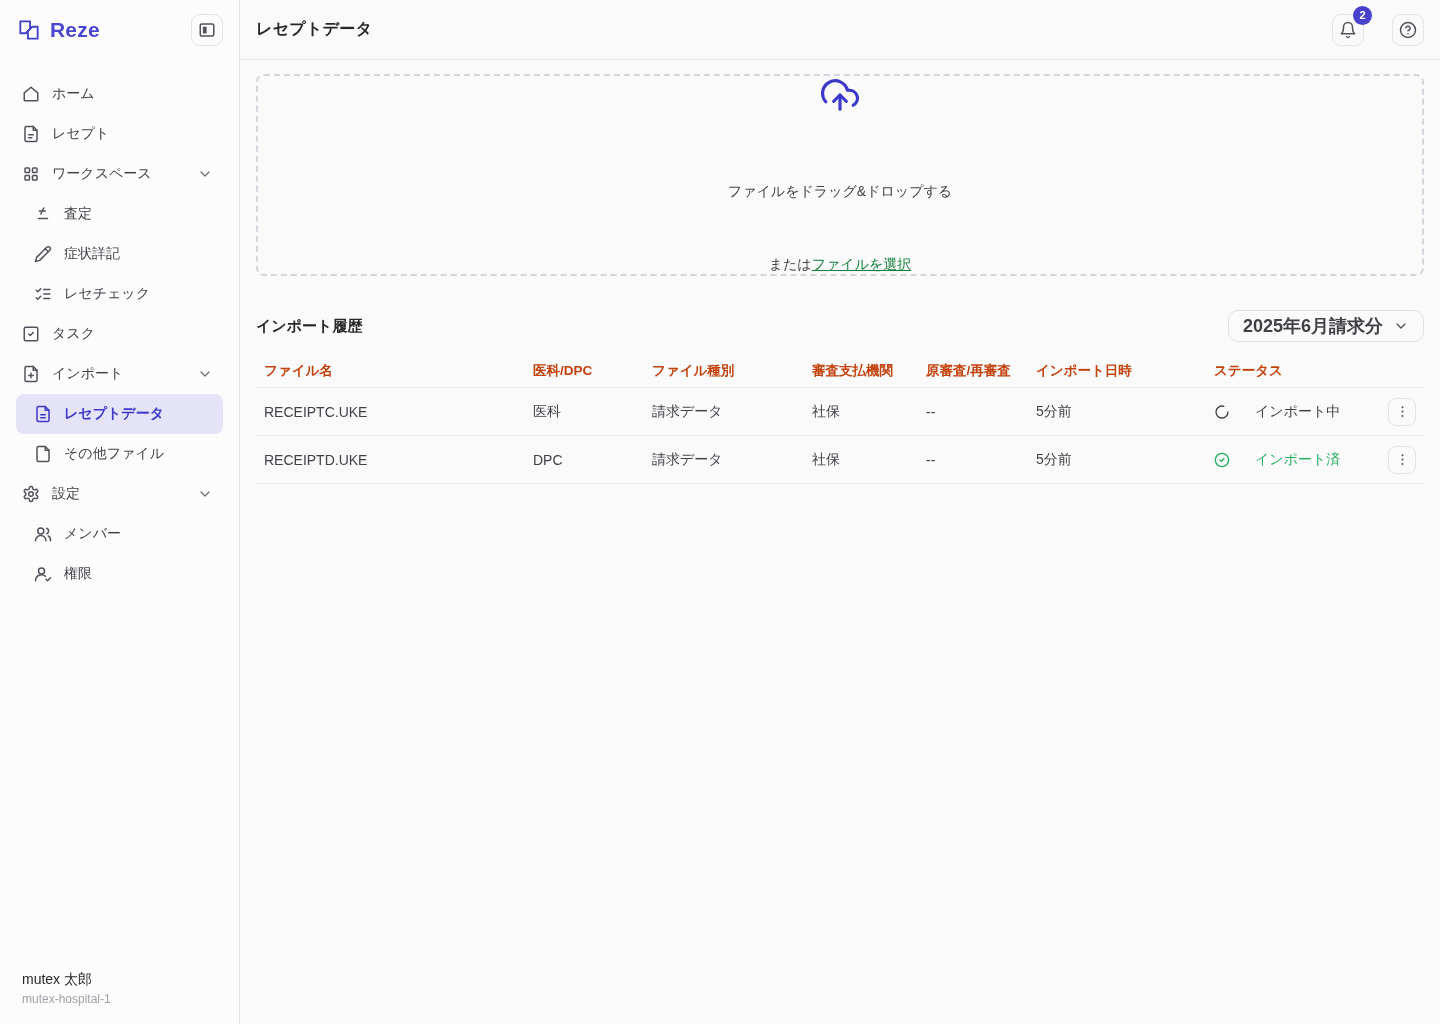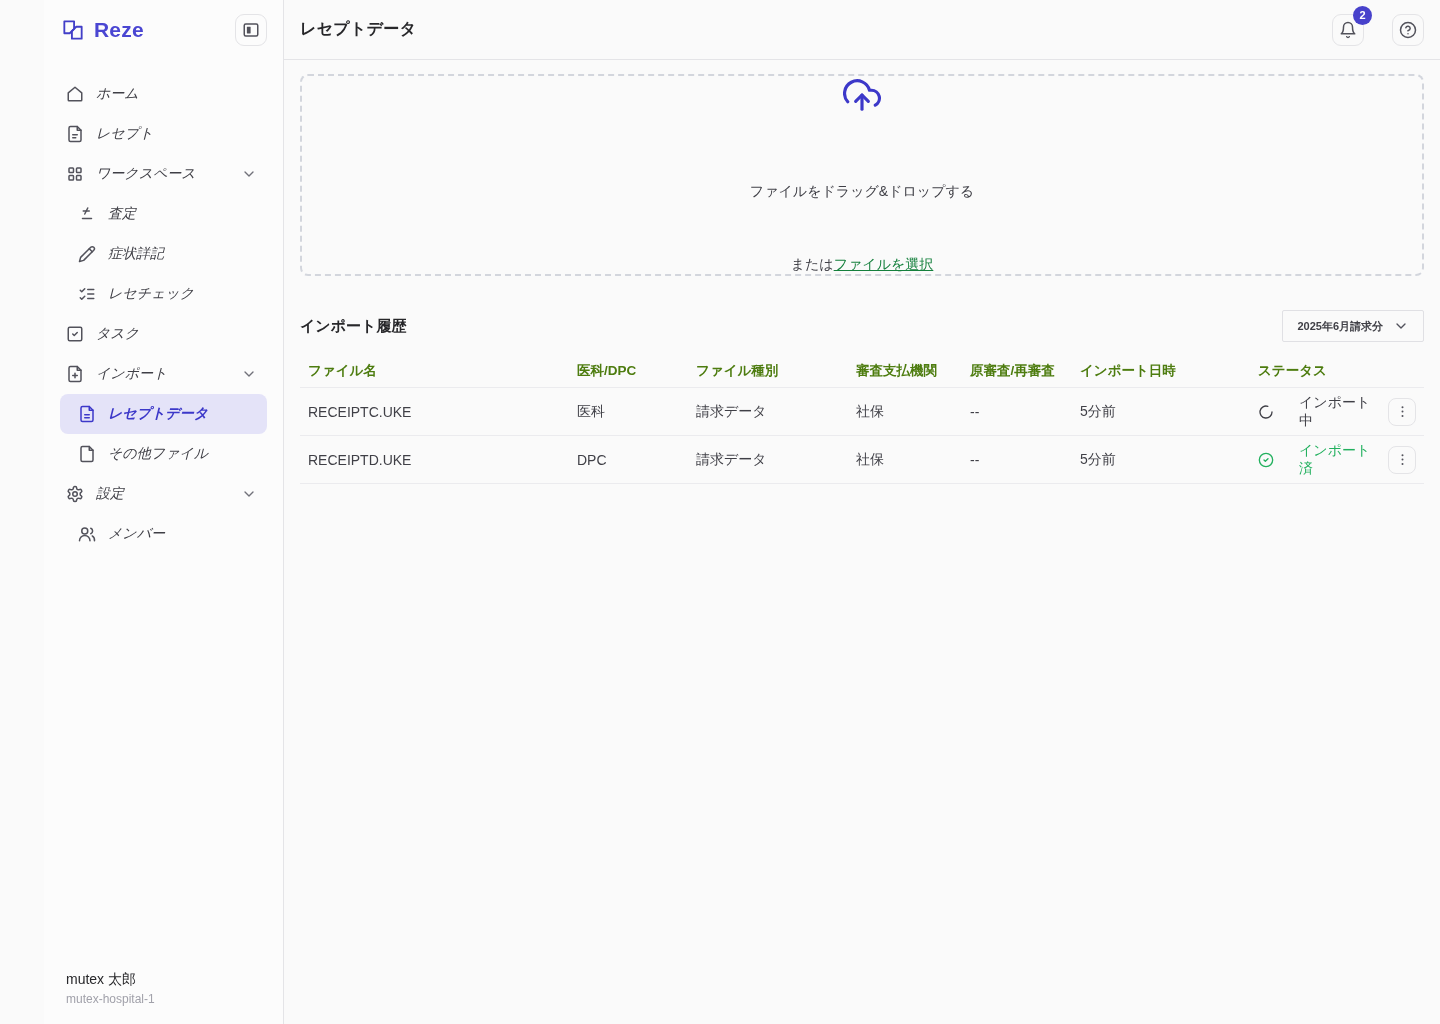--- a/index.html
+++ b/index.html
@@ -8,38 +8,38 @@
     font-family:"Liberation Sans","DejaVu Sans",sans-serif;
     background:#fafafa; color:#3f3f46; font-size:14px;
     display:flex; overflow:hidden;
   }
   svg { display:block; }
 
   
   .sidebar {
     width:240px; min-width:240px; height:100%;
     background:#fcfcfc; border-right:1px solid #e4e4e7;
-    display:flex; flex-direction:column;margin-left:44px;
+    display:flex; flex-direction:column;
   }
   .sidebar-head {
     height:60px; display:flex; align-items:center; justify-content:space-between;
     padding:0 16px;
   }
   .logo { display:flex; align-items:center; gap:8px; color:#423fc8; }
   .logo-text { font-size:21px; font-weight:600; letter-spacing:.2px; color:#4a46d2; }
   .icon-btn {
     width:32px; height:32px; border:1px solid #e4e4e7; border-radius:9px;
     background:transparent; display:flex; align-items:center; justify-content:center;
     color:#52525b; cursor:pointer;
   }
   .nav { margin-top:14px; flex:1; display:flex; flex-direction:column; padding:0 16px; }
   .nav-item {
     height:40px; display:flex; align-items:center; gap:12px;
     padding:0 10px 0 6px; border-radius:8px; cursor:pointer;
-    color:#3f3f46; font-size:14px;font-style:italic;
+    color:#3f3f46; font-size:14px;
   }
   .nav-item .ni-icon { color:#52525b; flex:none; }
   .nav-item .ni-label { flex:1; white-space:nowrap; }
   .nav-item .ni-chevron { color:#71717a; flex:none; }
   .nav-item.child { padding-left:18px; }
   .nav-item.active { background:#e4e3f8; color:#3c38c9; font-weight:600; }
   .nav-item.active .ni-icon { color:#3c38c9; }
 
   .sidebar-user { padding:14px 16px 18px 22px; }
   .user-name { font-size:14px; font-weight:400; color:#27272a; }
@@ -72,37 +72,37 @@
   .dz-line1 { font-size:14px; font-weight:500; color:#3f3f46; }
   .dz-line2 { font-size:14px; color:#3f3f46; }
   .dz-link { color:#15803d; text-decoration:underline; cursor:pointer; }
 
   
   .history-head {
     margin-top:34px; display:flex; align-items:center; justify-content:space-between;
   }
   .history-title { font-size:15px; font-weight:700; color:#27272a; }
   .period-btn {
-    height:32px; padding:0 14px; border:1px solid #e0e0e4; border-radius:2px;
+    height:32px; padding:0 14px; border:1px solid #e0e0e4; border-radius:10px;
     background:transparent; display:flex; align-items:center; gap:10px;
-    font-size:11px; font-weight:600; color:#3f3f46; cursor:pointer;
+    font-size:18px; font-weight:600; color:#3f3f46; cursor:pointer;
     font-family:inherit;
   }
   .period-btn .pv-chevron { color:#52525b; }
 
   .table { margin-top:12px; }
   .t-row {
     display:grid;
     grid-template-columns:269px 119px 160px 114px 110px 178px 1fr 42px;
     align-items:center;
     border-bottom:1px solid #ebebee;
     padding:0 8px 0 8px;
   }
   .t-head { height:34px; }
-  .t-head > div { font-size:13.5px; font-weight:700; color:#4d7c0f; }
+  .t-head > div { font-size:13.5px; font-weight:700; color:#c2410c; }
   .t-body { height:48px; }
   .t-body > div { font-size:14px; color:#3f3f46; }
   .cell-dim { color:#71717a; }
   .status { display:flex; align-items:center; gap:25px; }
   .status.importing { color:#3f3f46; }
   .status.done { color:#22b05e; }
   .status .st-icon { flex:none; }
   .kebab-btn {
     width:28px; height:28px; border:1px solid #e4e4e7; border-radius:8px;
     background:transparent; display:flex; align-items:center; justify-content:center;
@@ -274,20 +274,30 @@
         <svg width="18" height="18" viewBox="0 0 24 24" fill="none" stroke="currentColor" stroke-width="2" stroke-linecap="round" stroke-linejoin="round">
             <circle cx="9" cy="8" r="4"></circle>
             <path d="M2 21a7 7 0 0 1 14 0"></path>
             <path d="M17 4.3a4 4 0 0 1 0 7.4"></path>
             <path d="M19 14.6A7 7 0 0 1 22 21"></path>
           </svg>
       </span>
       <span class="ni-label">メンバー</span>
     </div>
 
+    <div class="nav-item child">
+      <span class="ni-icon">
+        <svg width="18" height="18" viewBox="0 0 24 24" fill="none" stroke="currentColor" stroke-width="2" stroke-linecap="round" stroke-linejoin="round">
+            <circle cx="10" cy="8" r="4"></circle>
+            <path d="M2 21a8 8 0 0 1 13.3-6"></path>
+            <path d="m16 19 2 2 4-4"></path>
+          </svg>
+      </span>
+      <span class="ni-label">権限</span>
+    </div>
   </nav>
 
   <div class="sidebar-user">
     <div class="user-name">mutex 太郎</div>
     <div class="user-org">mutex-hospital-1</div>
   </div>
 </aside>
 
 <main class="main">
   <header class="topbar">

